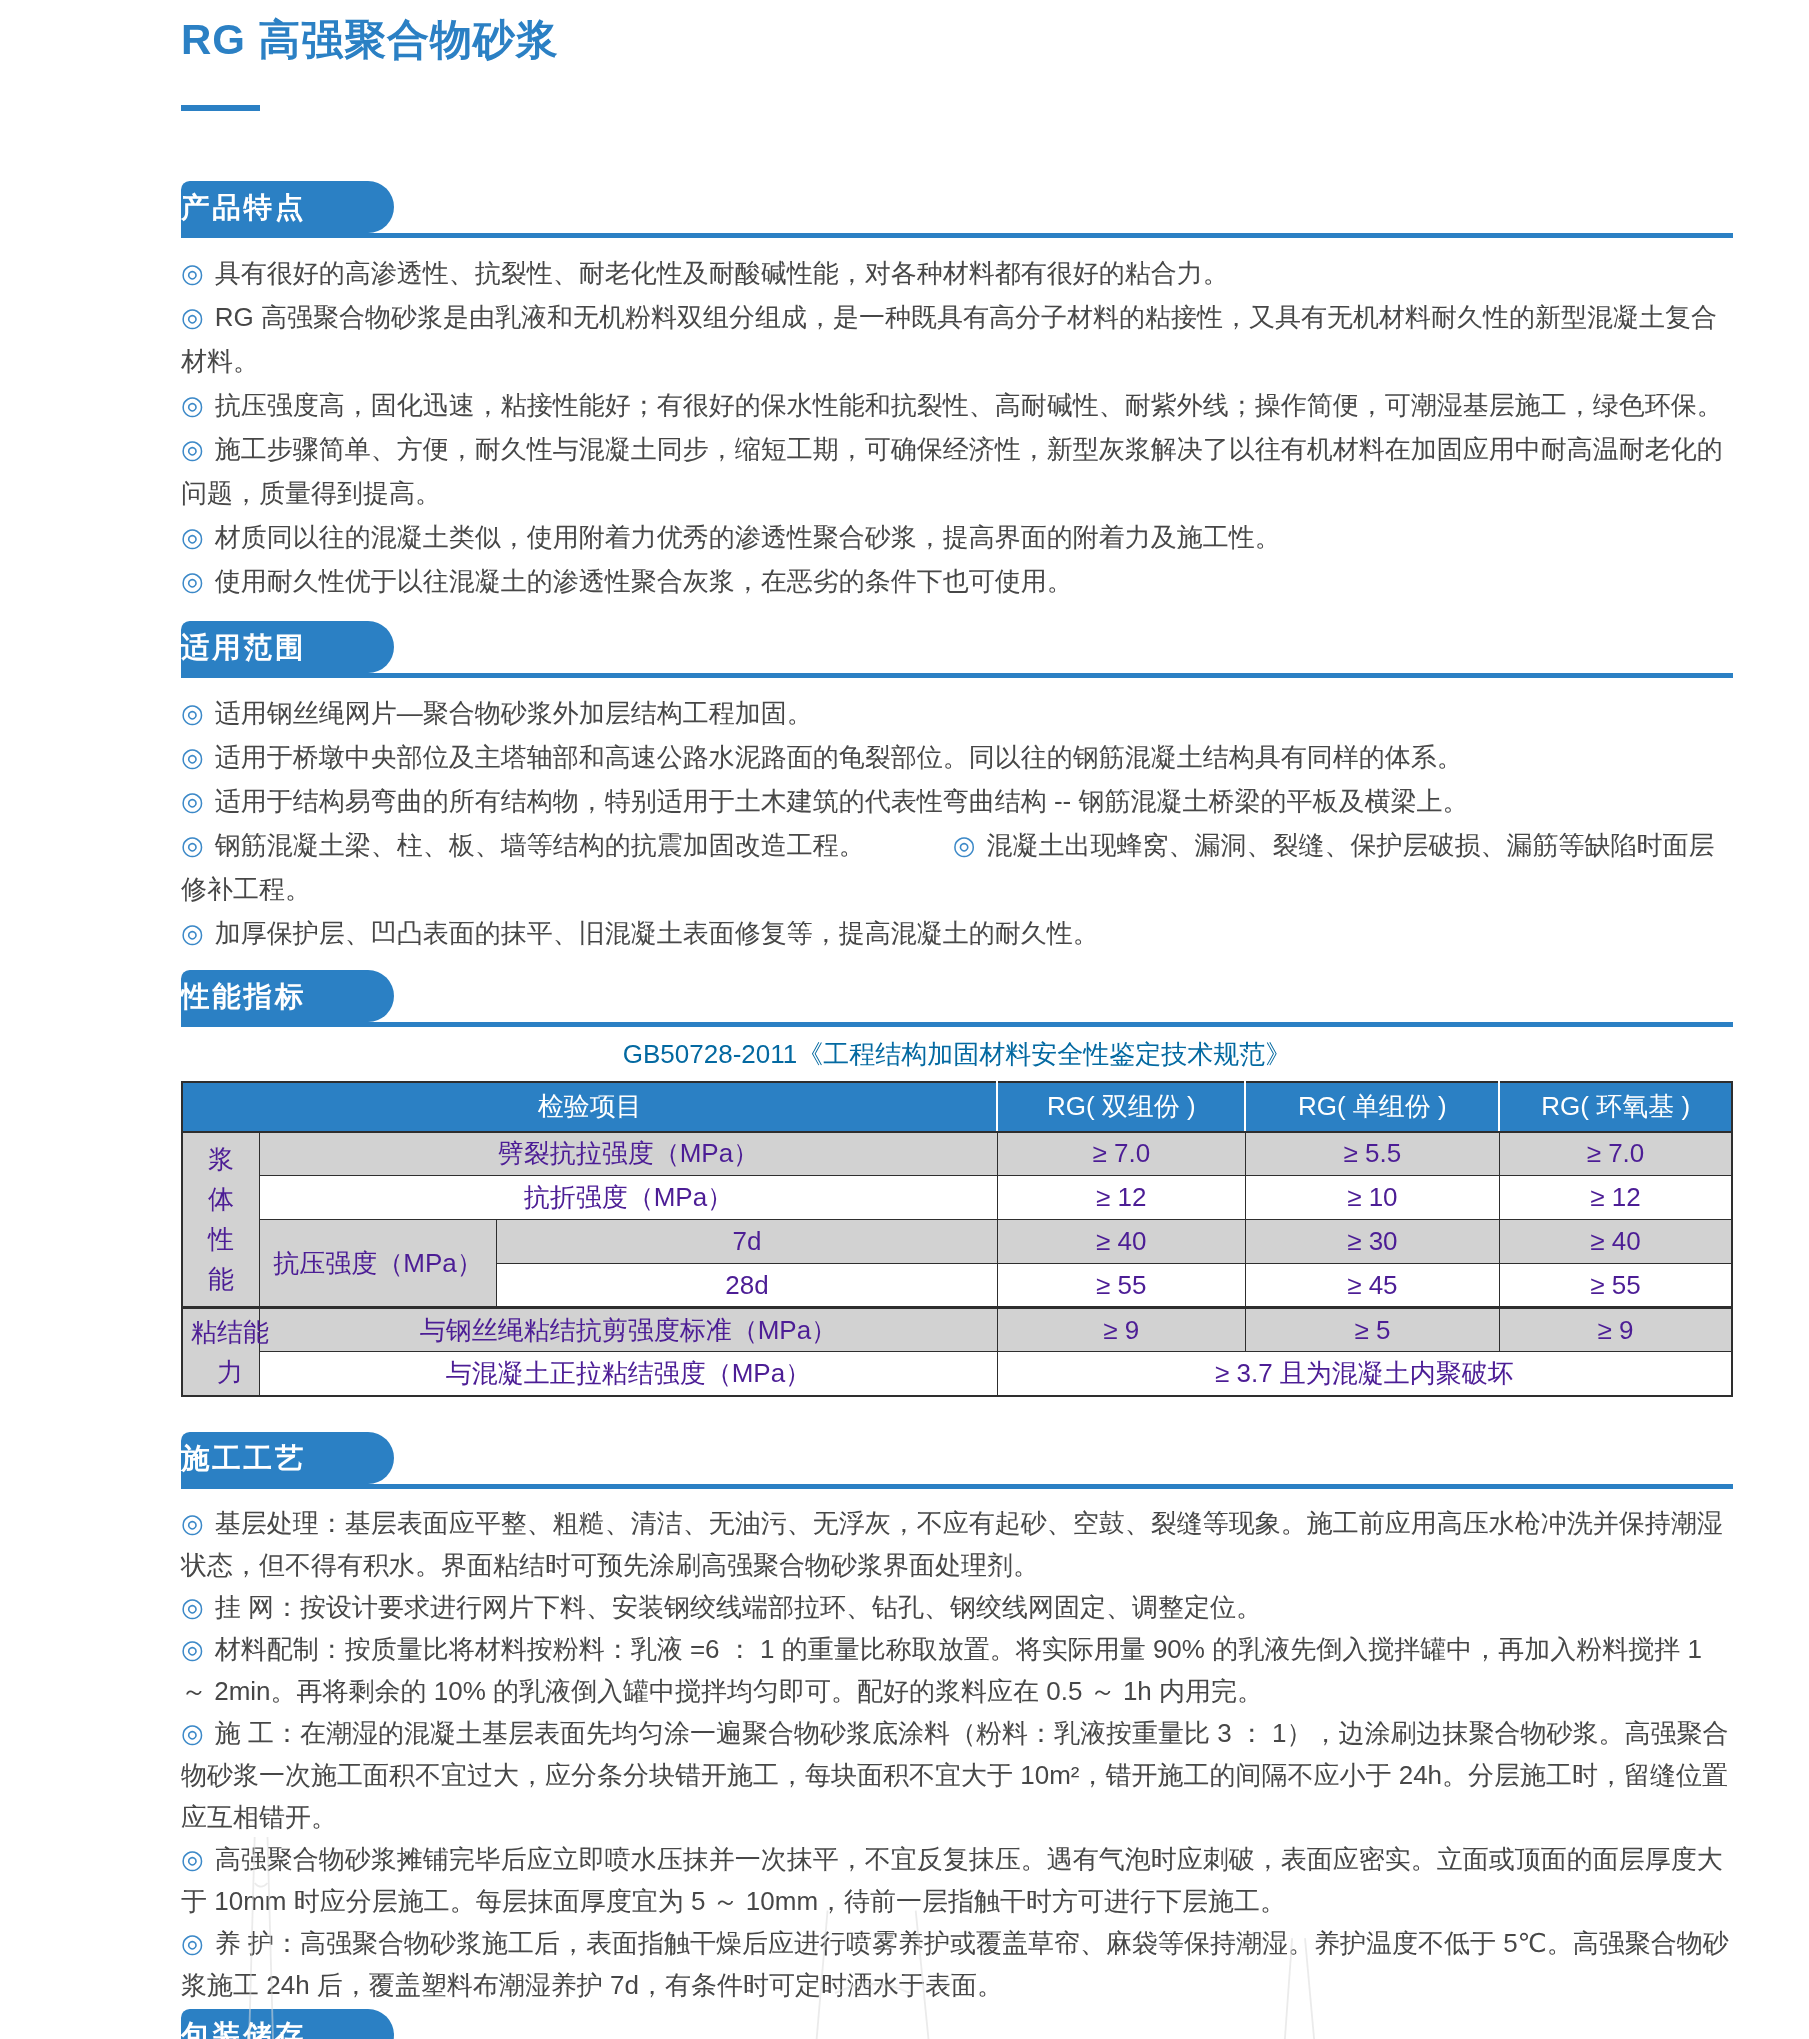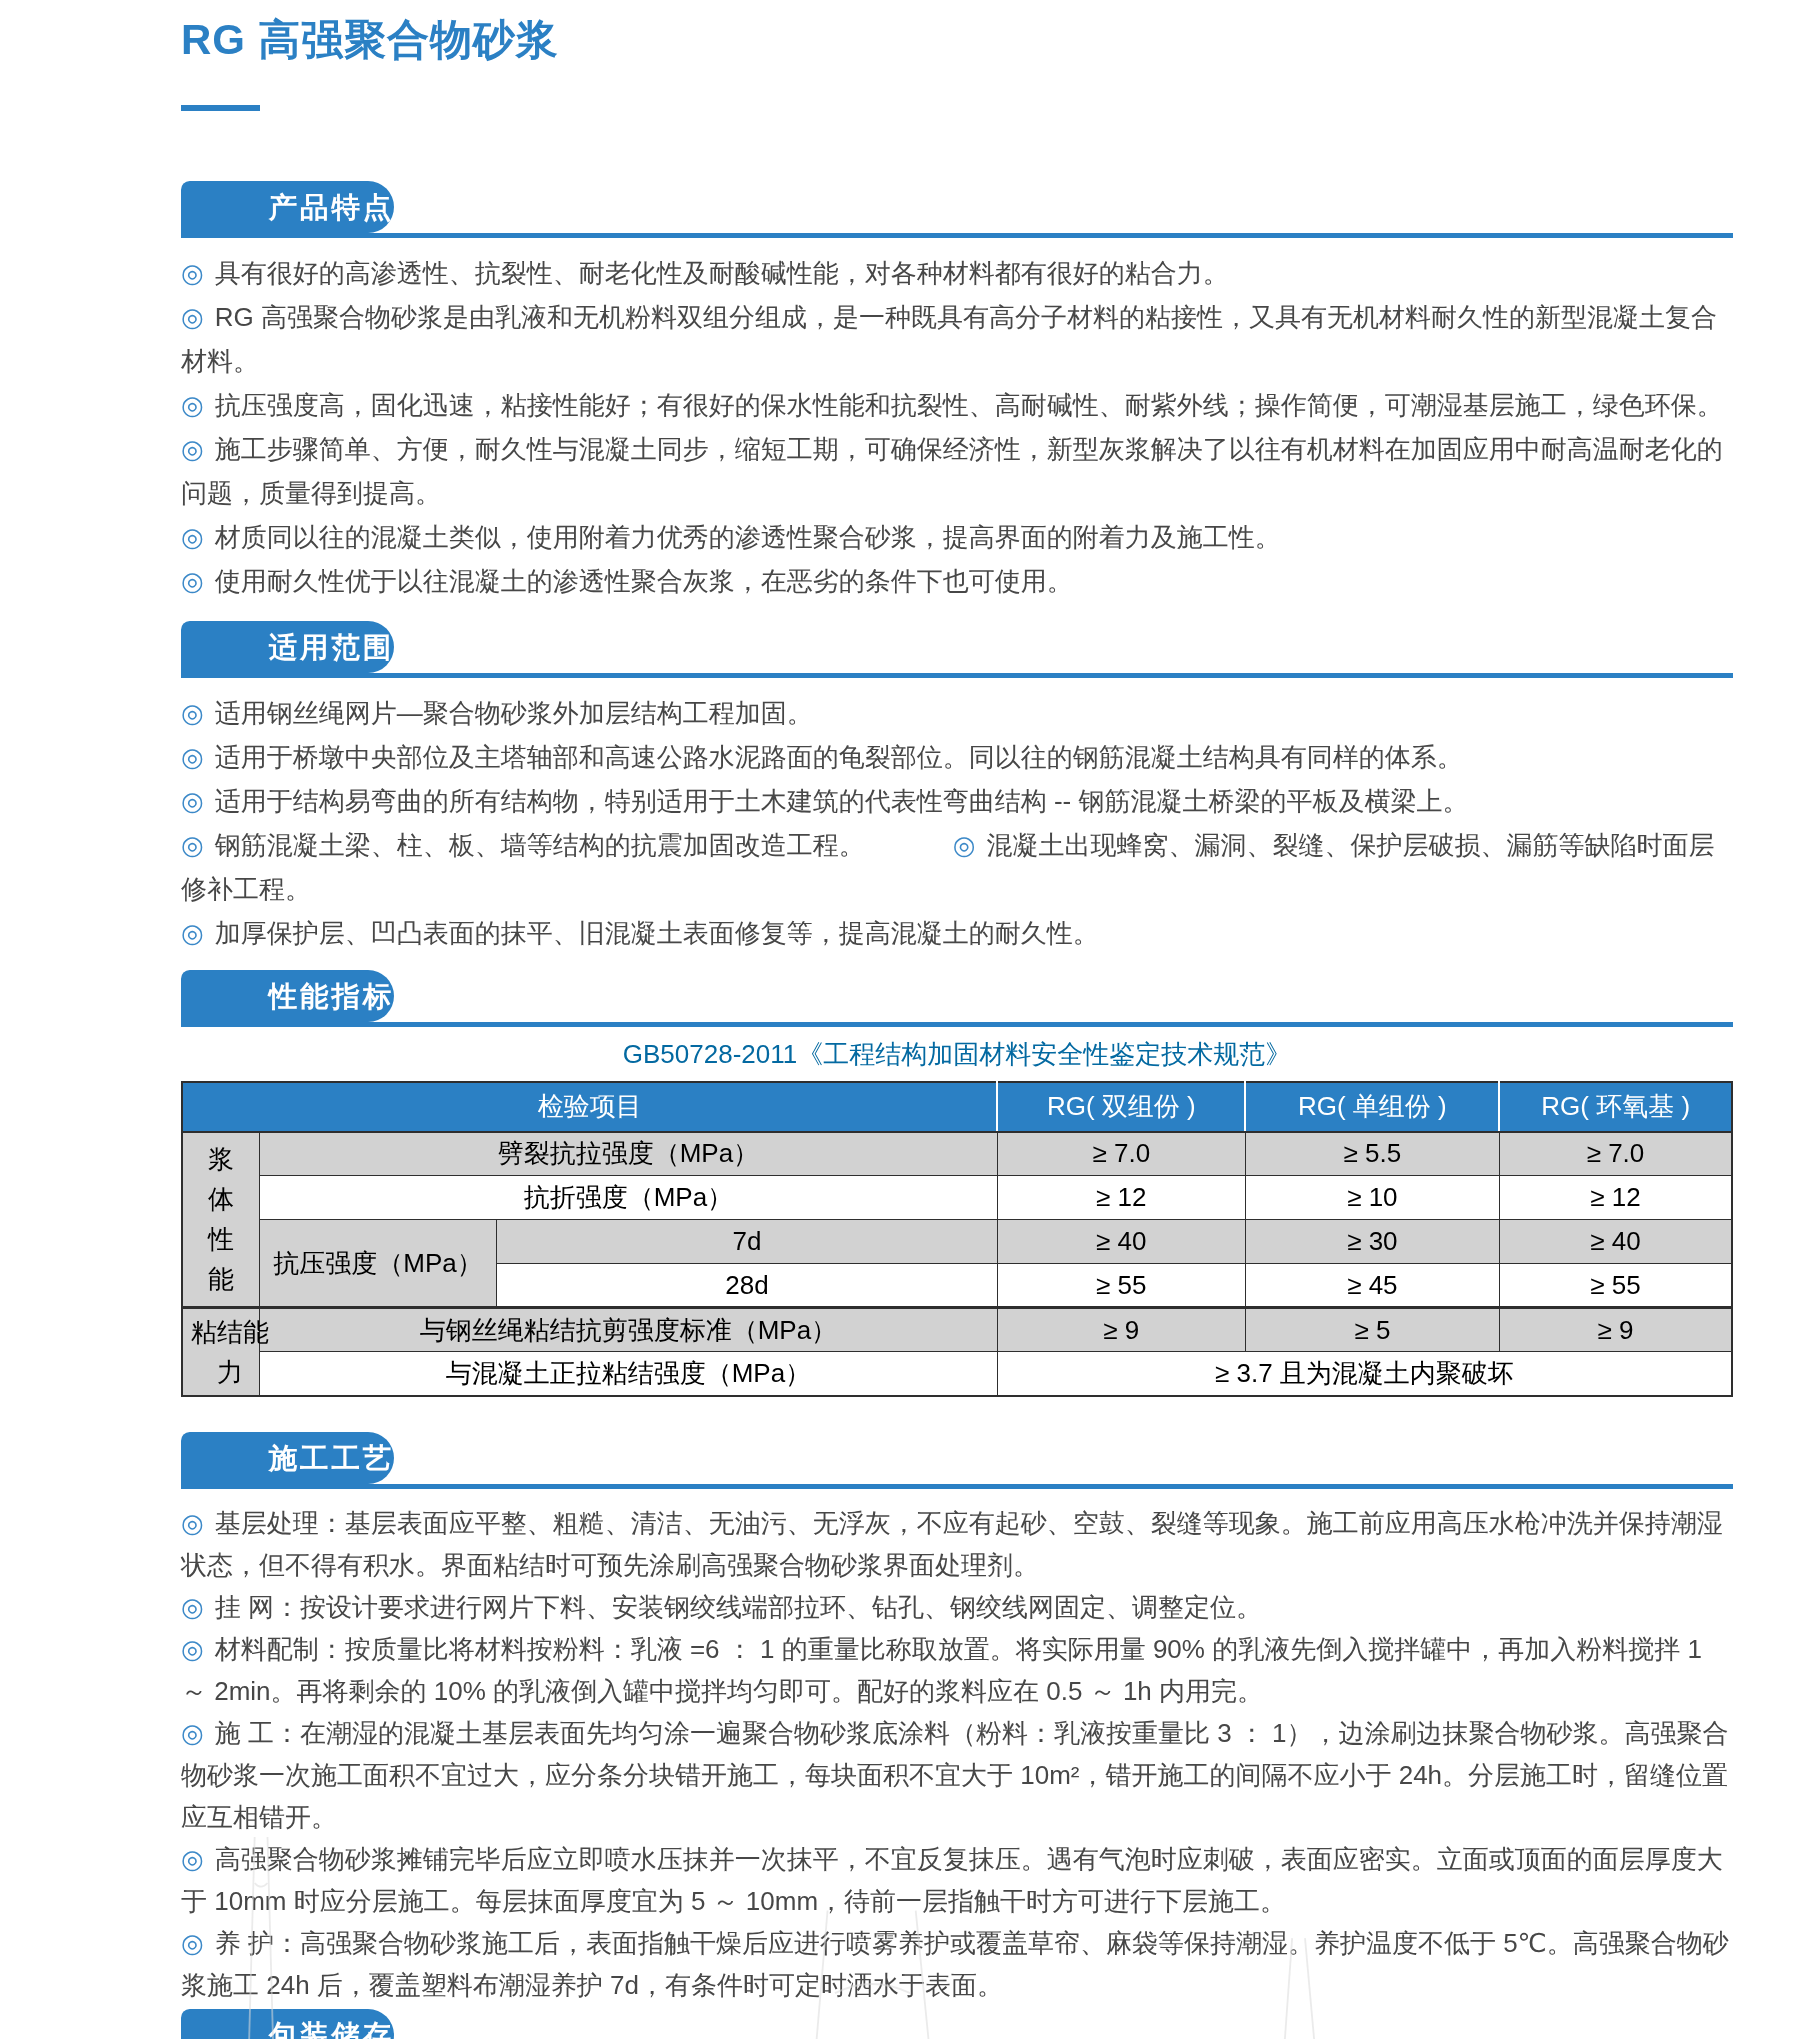--- a/index.html
+++ b/index.html
@@ -31,21 +31,21 @@
   }
   
   .sec-head{
     border-bottom:5.5px solid var(--blue);
     font-size:0;
   }
   .badge{
     display:inline-block;vertical-align:bottom;
     width:213px;height:52px;line-height:52px;
     background:var(--blue);color:#ffffff;
-    font-size:28.5px;font-weight:700;text-align:right;
+    font-size:28.5px;font-weight:700;text-align:left;
     letter-spacing:2.8px;
     border-radius:9.2px 27.5px 27.5px 0;
   }
   
   .sec-body{padding-top:13px;}
   .sec-body p{
     font-size:26px;line-height:44px;color:var(--ink);
   }
   .tight p{line-height:42px;}
   .b{color:#3c89c8;margin-right:11px;}
@@ -64,21 +64,21 @@
   table.perf{
     margin-top:7.3px;
     width:100%;
     border-collapse:collapse;
     border:2.8px solid var(--tblborder);
     table-layout:fixed;
   }
   table.perf th, table.perf td{
     border:1.8px solid var(--tblborder);
     text-align:center;vertical-align:middle;
-    font-size:26px;color:#000000;
+    font-size:26px;color:#4c1d95;
     padding:0 5.5px;
   }
   table.perf th{
     background:var(--blue);color:#ffffff;font-weight:400;
     height:50px;border-color:var(--tblborder);
     border-bottom-width:2.8px;
   }
   table.perf th + th{border-left:2.8px solid #ffffff;}
   table.perf td{height:44px;background:#ffffff;}
   table.perf td.g{background:var(--gray);}

